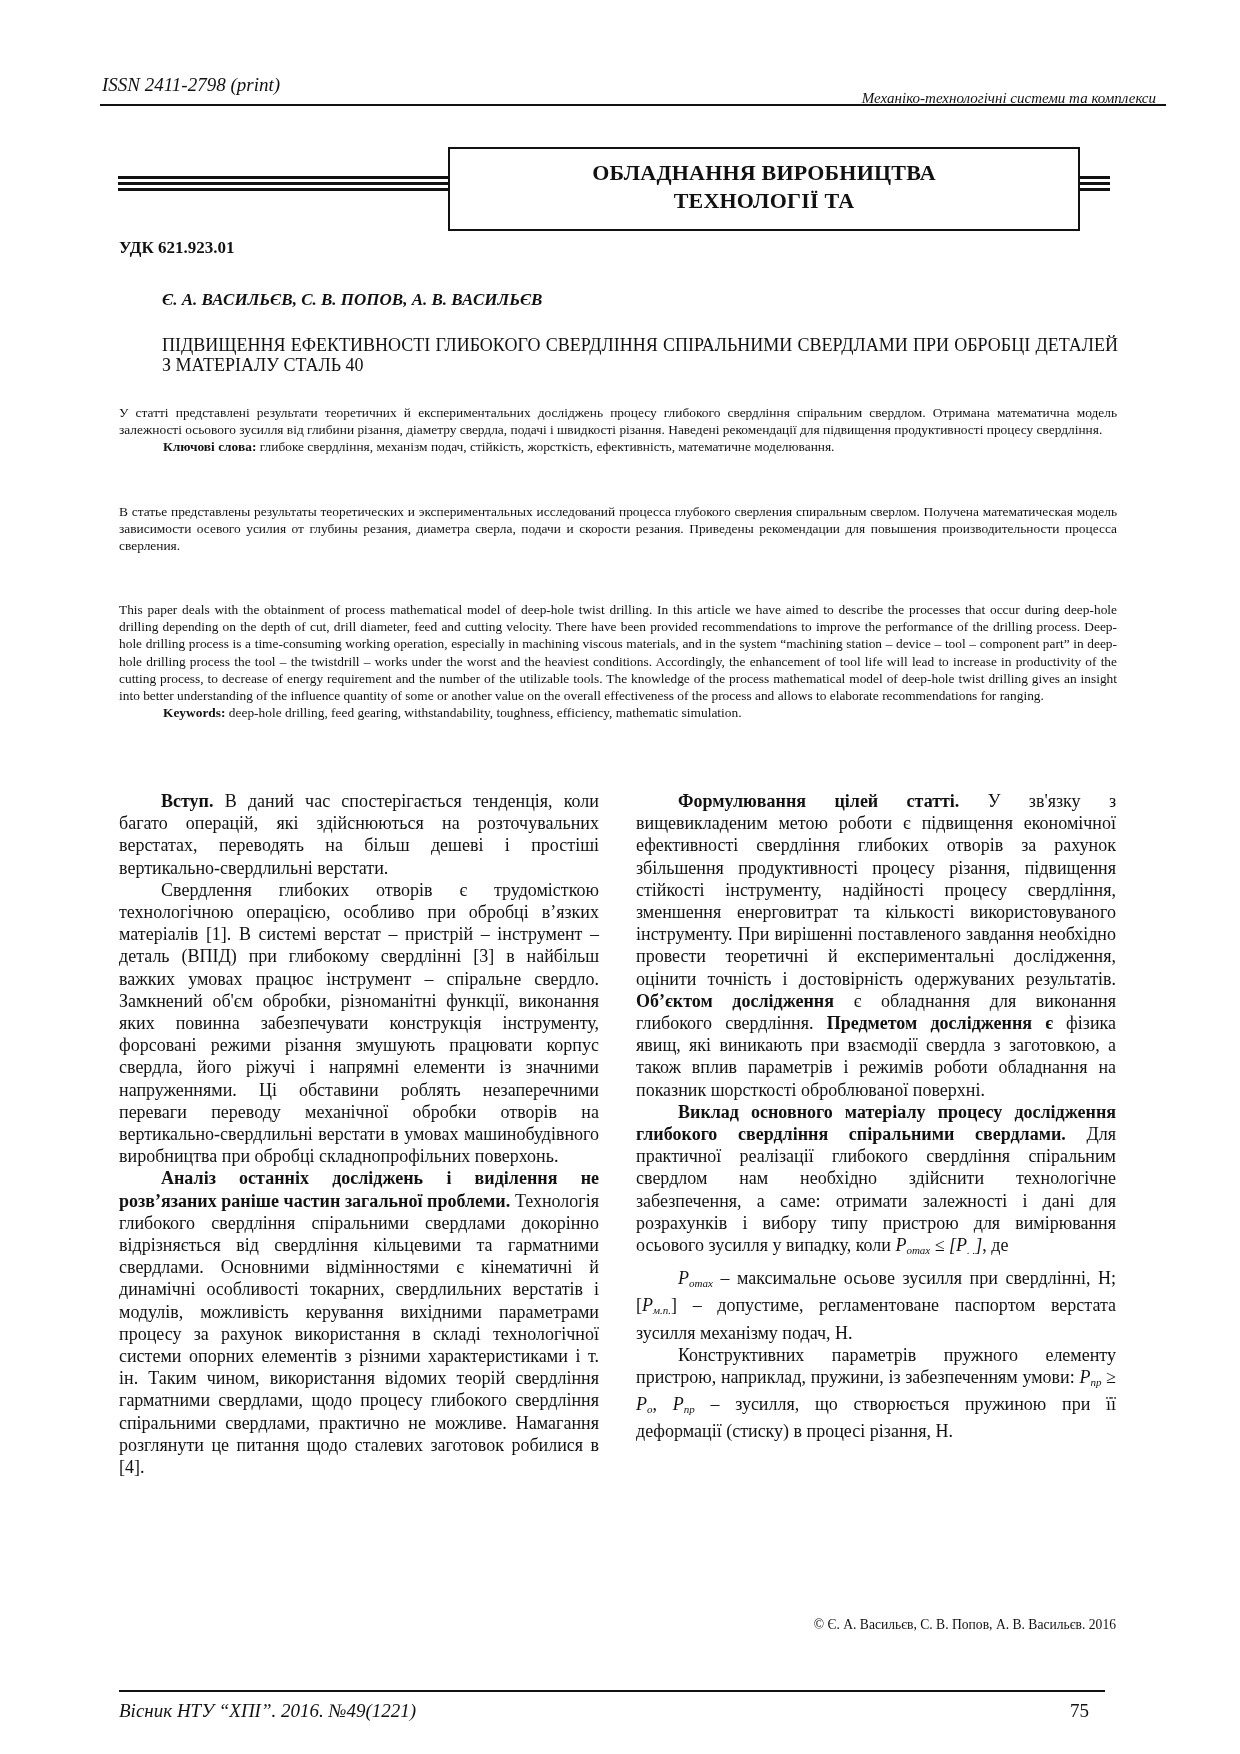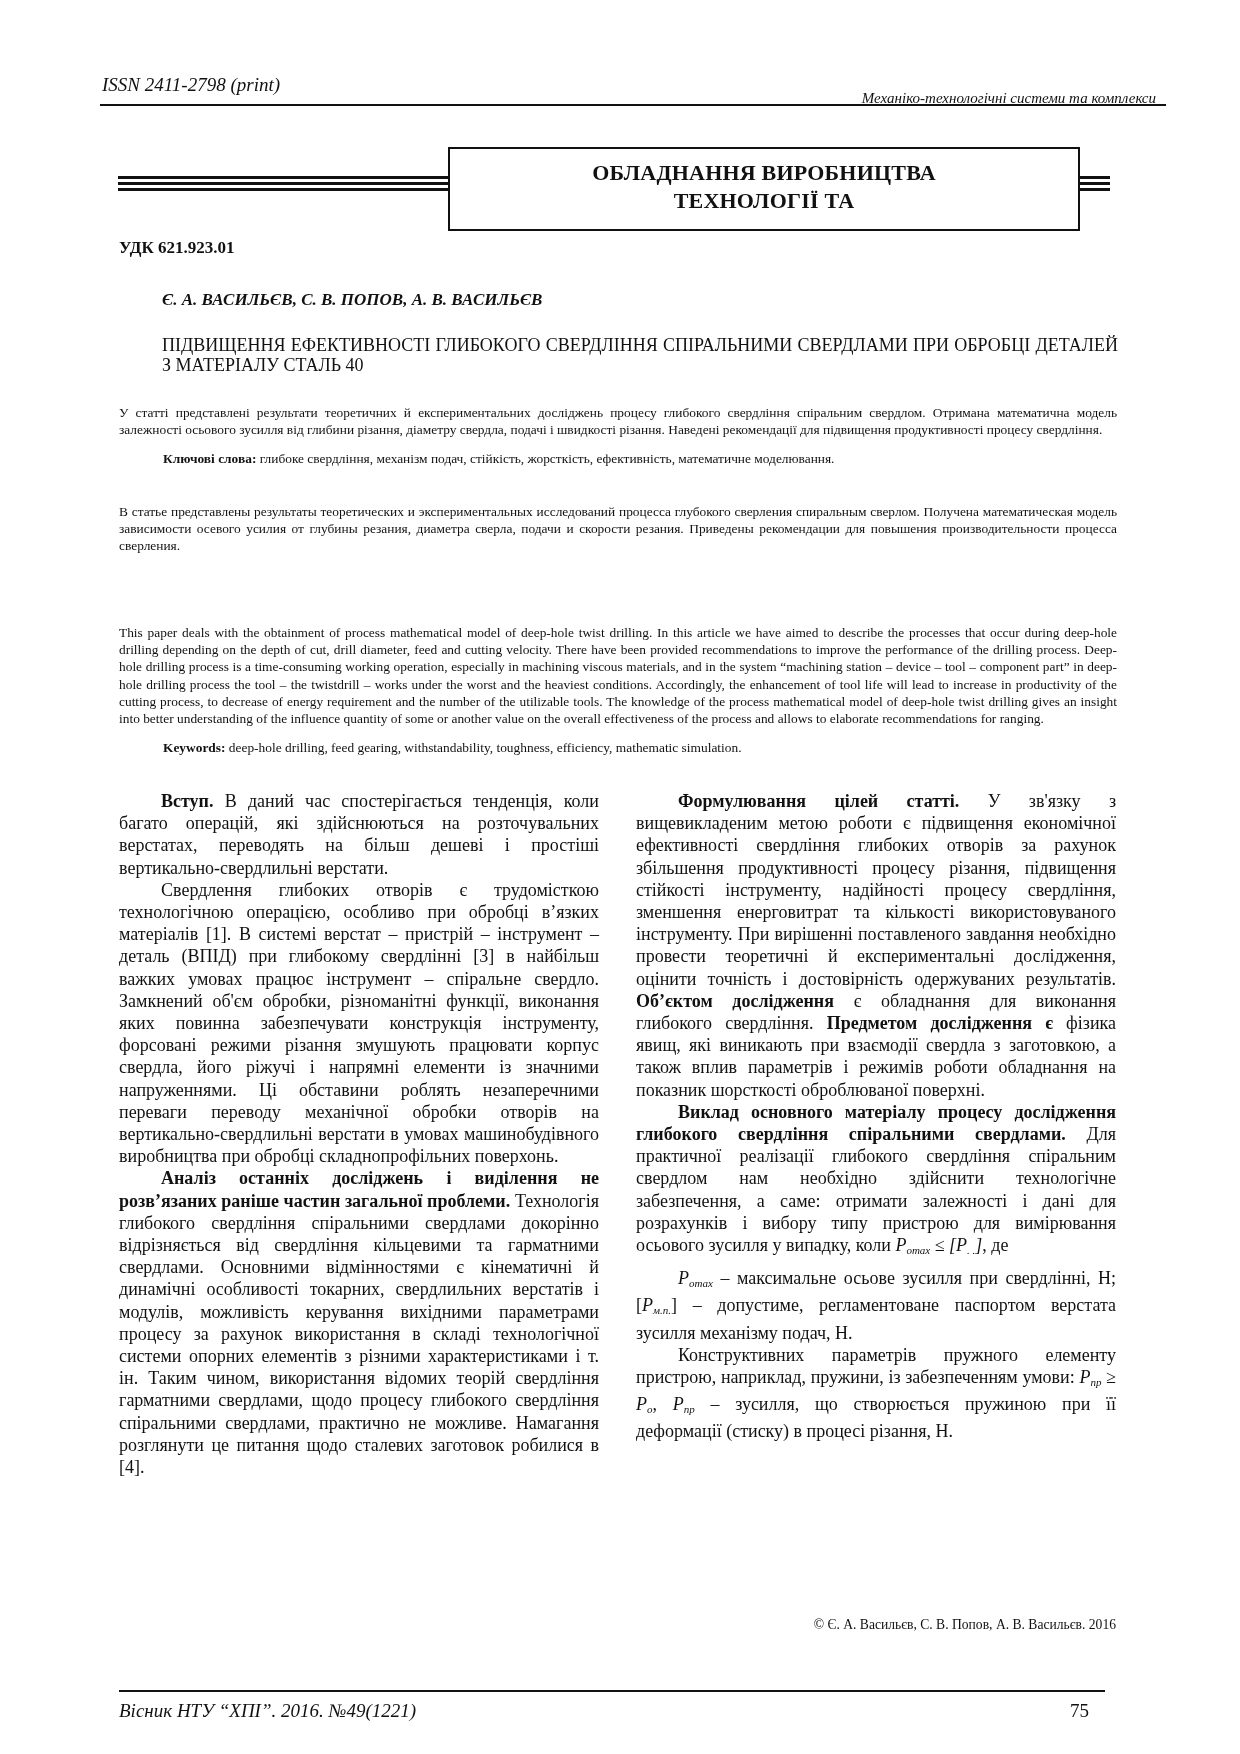--- a/index.html
+++ b/index.html
@@ -17,21 +17,21 @@
   .rule-lines-r div { height: 3px; background: #111; margin-bottom: 3px; }
 
   .section-box { left: 448px; top: 147px; width: 632px; height: 84px; border: 2px solid #111; text-align: center; padding-top: 10px; }
   .section-box div { font-weight: bold; font-size: 22px; line-height: 28px; letter-spacing: 0.2px; }
 
   .udk { left: 119px; top: 238px; font-weight: bold; font-size: 17px; }
   .authors { left: 162px; top: 290px; font-weight: bold; font-style: italic; font-size: 17px; }
   .title { left: 162px; top: 335px; width: 956px; font-weight: normal; font-size: 18px; line-height: 20px; text-align: justify; }
 
   .abstract { left: 119px; width: 998px; font-size: 13.4px; line-height: 17.2px; text-align: justify; }
-  .abstract .kw { text-indent: 44px; margin-top: 12px; }
+  .abstract .kw { text-indent: 44px; }
   .abstract b { font-weight: bold; }
 
   .col { width: 480px; font-size: 18px; line-height: 22.2px; text-align: justify; }
   .col p { text-indent: 42px; }
   .col b { font-weight: bold; }
   .col-left { left: 119px; top: 790px; }
   .col-right { left: 636px; top: 790px; }
   .math { font-style: italic; margin-top: 15px; }
   .sub { font-size: 11px; vertical-align: -3px; font-style: italic; }
 
@@ -71,21 +71,21 @@
 
 <div class="abs abstract" style="top:404px;">
   <div>У статті представлені результати теоретичних й експериментальних досліджень процесу глибокого свердління спіральним свердлом. Отримана математична модель залежності осьового зусилля від глибини різання, діаметру свердла, подачі і швидкості різання. Наведені рекомендації для підвищення продуктивності процесу свердління.</div>
   <div class="kw"><b>Ключові слова:</b><span> глибоке свердління, механізм подач, стійкість, жорсткість, ефективність, математичне моделювання.</span></div>
 </div>
 
 <div class="abs abstract" style="top:503px;">
   <div>В статье представлены результаты теоретических и экспериментальных исследований процесса глубокого сверления спиральным сверлом. Получена математическая модель зависимости осевого усилия от глубины резания, диаметра сверла, подачи и скорости резания. Приведены рекомендации для повышения производительности процесса сверления.</div>
 </div>
 
-<div class="abs abstract" style="top:624px;">
+<div class="abs abstract" style="top:601px;">
   <div>This paper deals with the obtainment of process mathematical model of deep-hole twist drilling. In this article we have aimed to describe the processes  that occur during deep-hole drilling depending on the depth of cut, drill diameter, feed and cutting velocity. There have been provided recommendations to improve the performance of the drilling process. Deep-hole drilling process is a time-consuming working operation, especially in machining viscous materials, and in the system “machining station – device – tool – component part” in deep-hole drilling process the tool – the twistdrill – works under the worst and the heaviest conditions. Accordingly, the enhancement of tool life will lead to increase in productivity of the cutting process, to decrease of energy requirement and the number of the utilizable tools. The knowledge of the process mathematical model of deep-hole twist drilling gives an insight into better understanding of the influence quantity of some or another value on the overall effectiveness of the process and allows to elaborate recommendations for ranging.</div>
   <div class="kw"><b>Keywords:</b><span> deep-hole drilling, feed gearing, withstandability, toughness, efficiency, mathematic simulation.</span></div>
 </div>
 
 <div class="abs col col-left">
   <p><b>Вступ.</b><span> В даний час спостерігається тенденція, коли багато операцій, які здійснюються на розточувальних верстатах, переводять на більш дешеві і простіші вертикально-свердлильні верстати.</span></p>
   <p>Свердлення глибоких отворів є трудомісткою технологічною операцією, особливо при обробці в’язких матеріалів [1]. В системі верстат – пристрій – інструмент – деталь (ВПІД) при глибокому свердлінні [3] в найбільш важких умовах працює інструмент – спіральне свердло. Замкнений об'єм обробки, різноманітні функції, виконання яких повинна забезпечувати конструкція інструменту, форсовані режими різання змушують працювати корпус свердла, його ріжучі і напрямні елементи із значними напруженнями. Ці обставини роблять незаперечними переваги переводу механічної обробки отворів на вертикально-свердлильні верстати в умовах машинобудівного виробництва при обробці складнопрофільних поверхонь.</p>
   <p><b>Аналіз останніх досліджень і виділення не розв’язаних раніше частин загальної проблеми.</b><span> Технологія глибокого свердління спіральними свердлами докорінно відрізняється від свердління кільцевими та гарматними свердлами. Основними відмінностями є кінематичні й динамічні особливості токарних, свердлильних верстатів і модулів, можливість керування вихідними параметрами процесу за рахунок використання в складі технологічної системи опорних елементів з різними характеристиками і т. ін. Таким чином, використання відомих теорій свердління гарматними свердлами, щодо процесу глибокого свердління спіральними свердлами, практично не можливе. Намагання розглянути це питання щодо сталевих заготовок робилися в [4].</span></p>
 </div>
 

